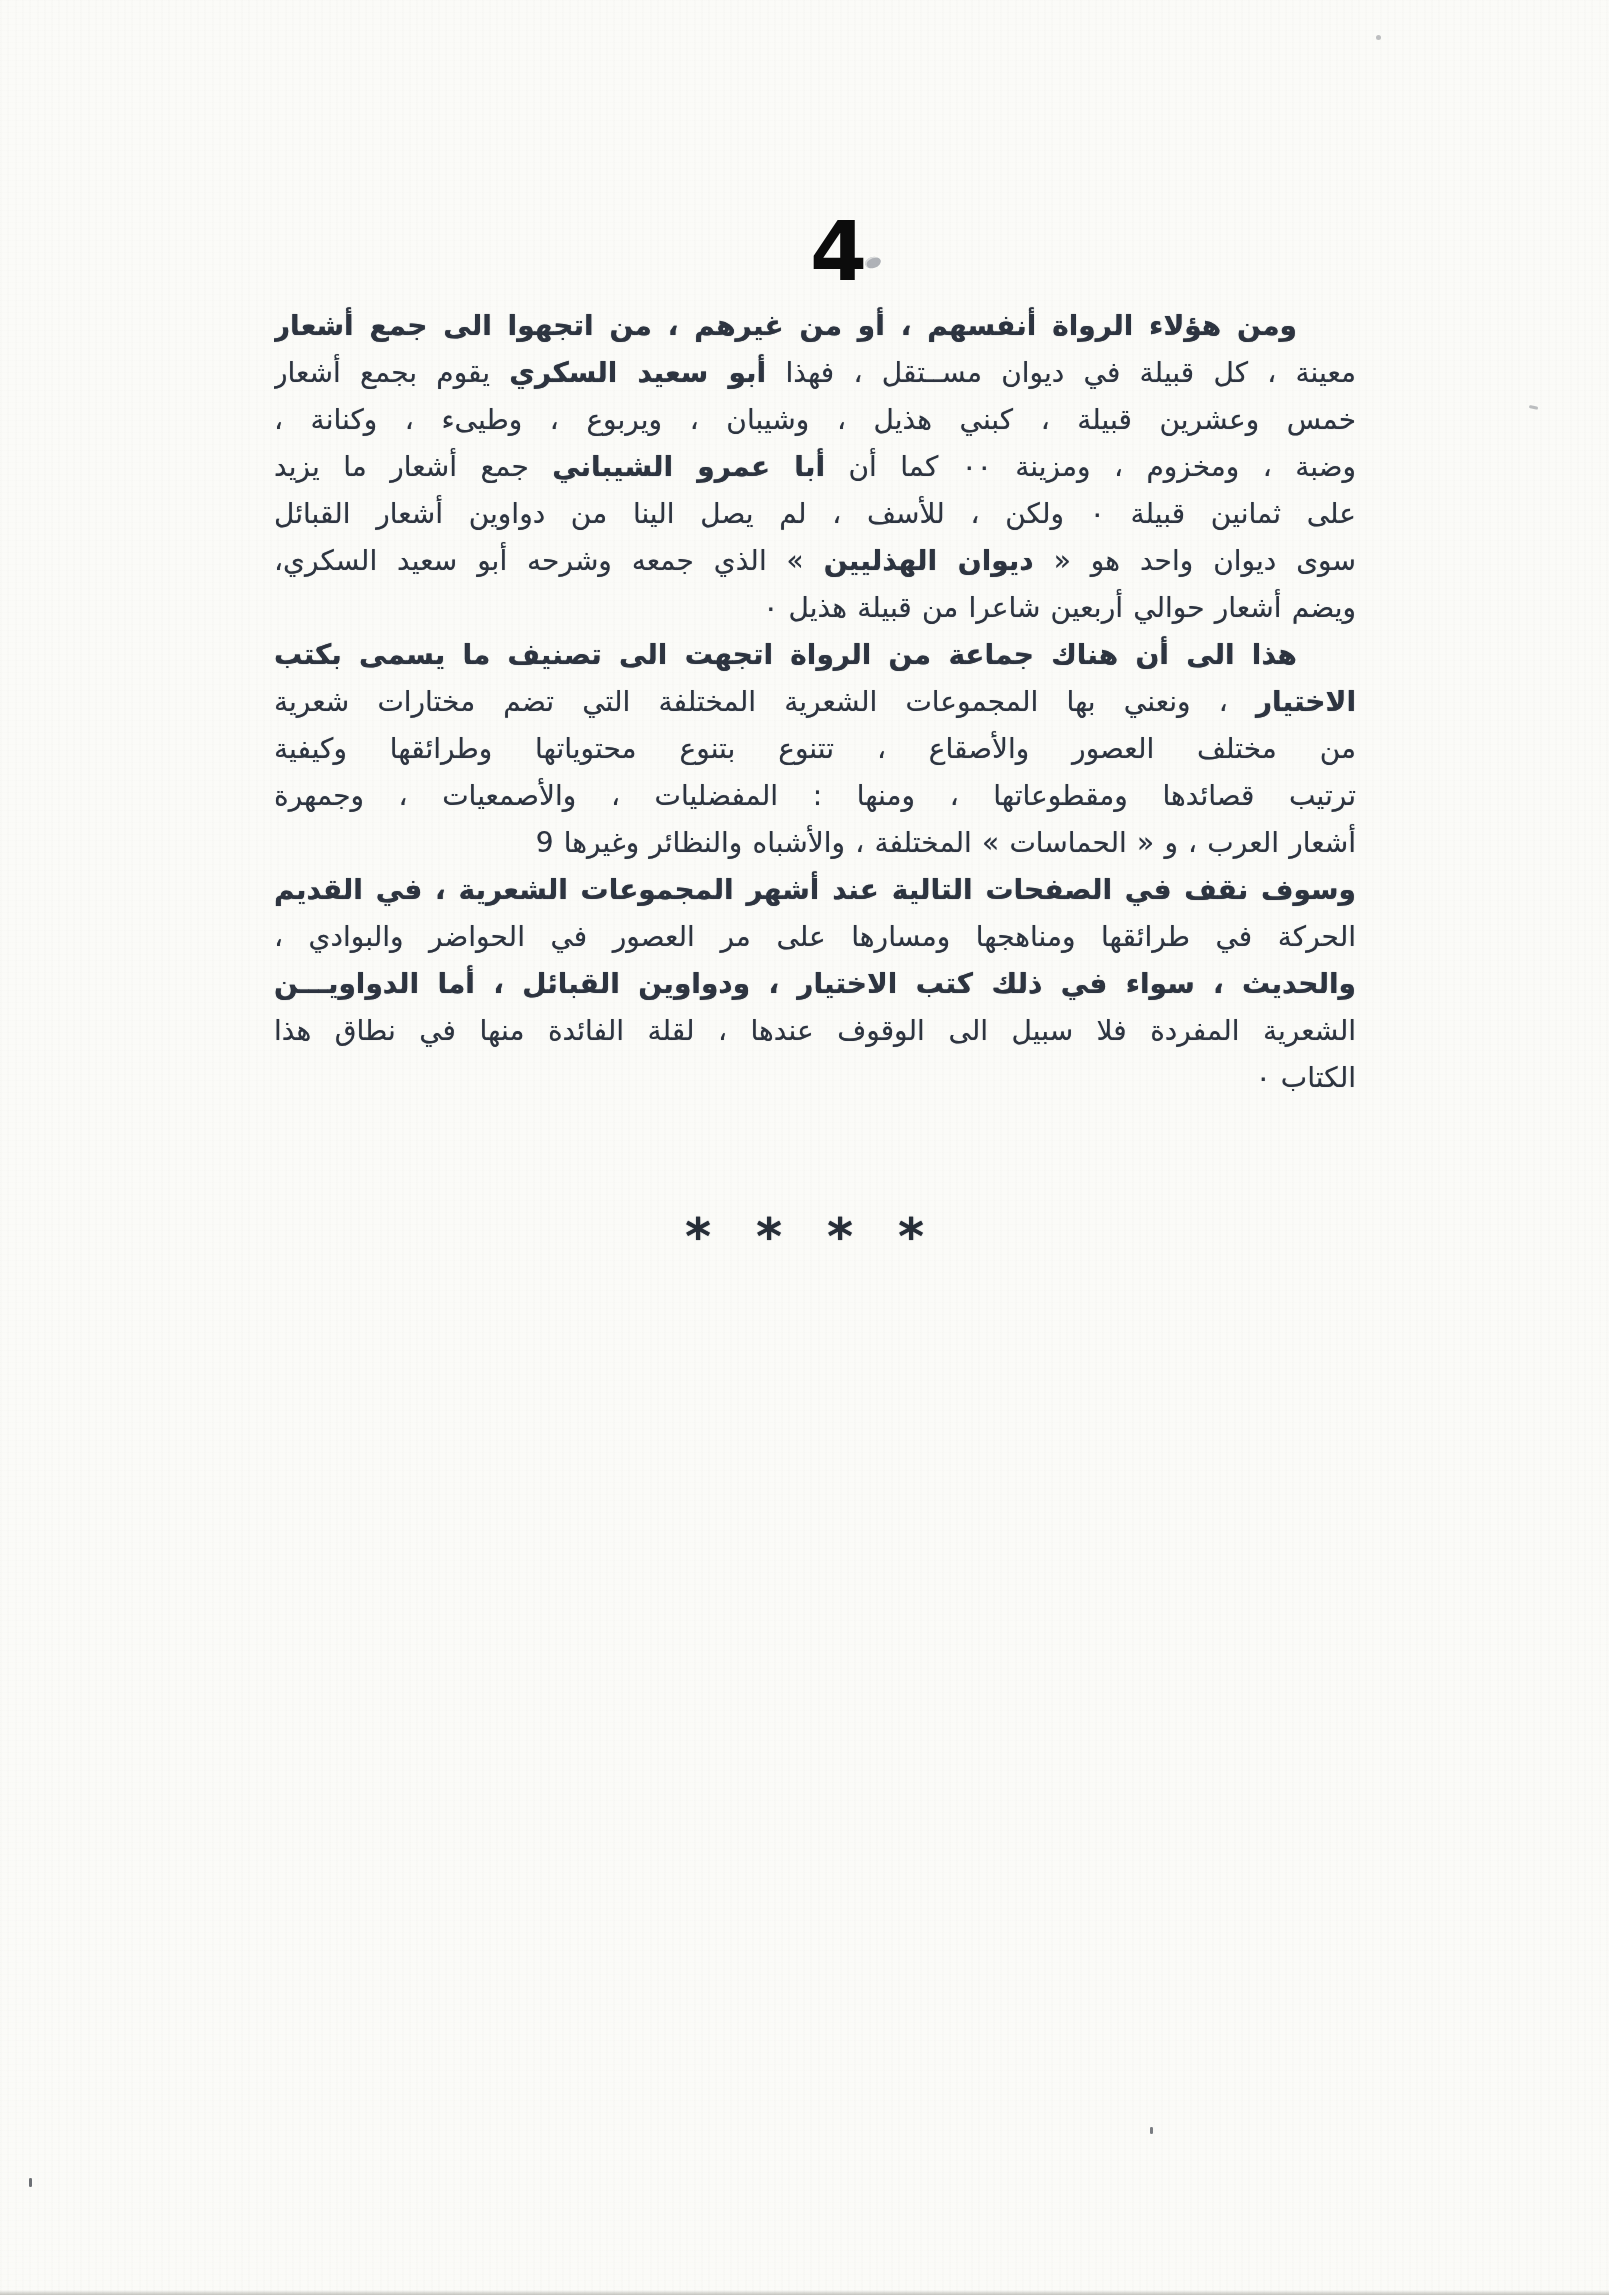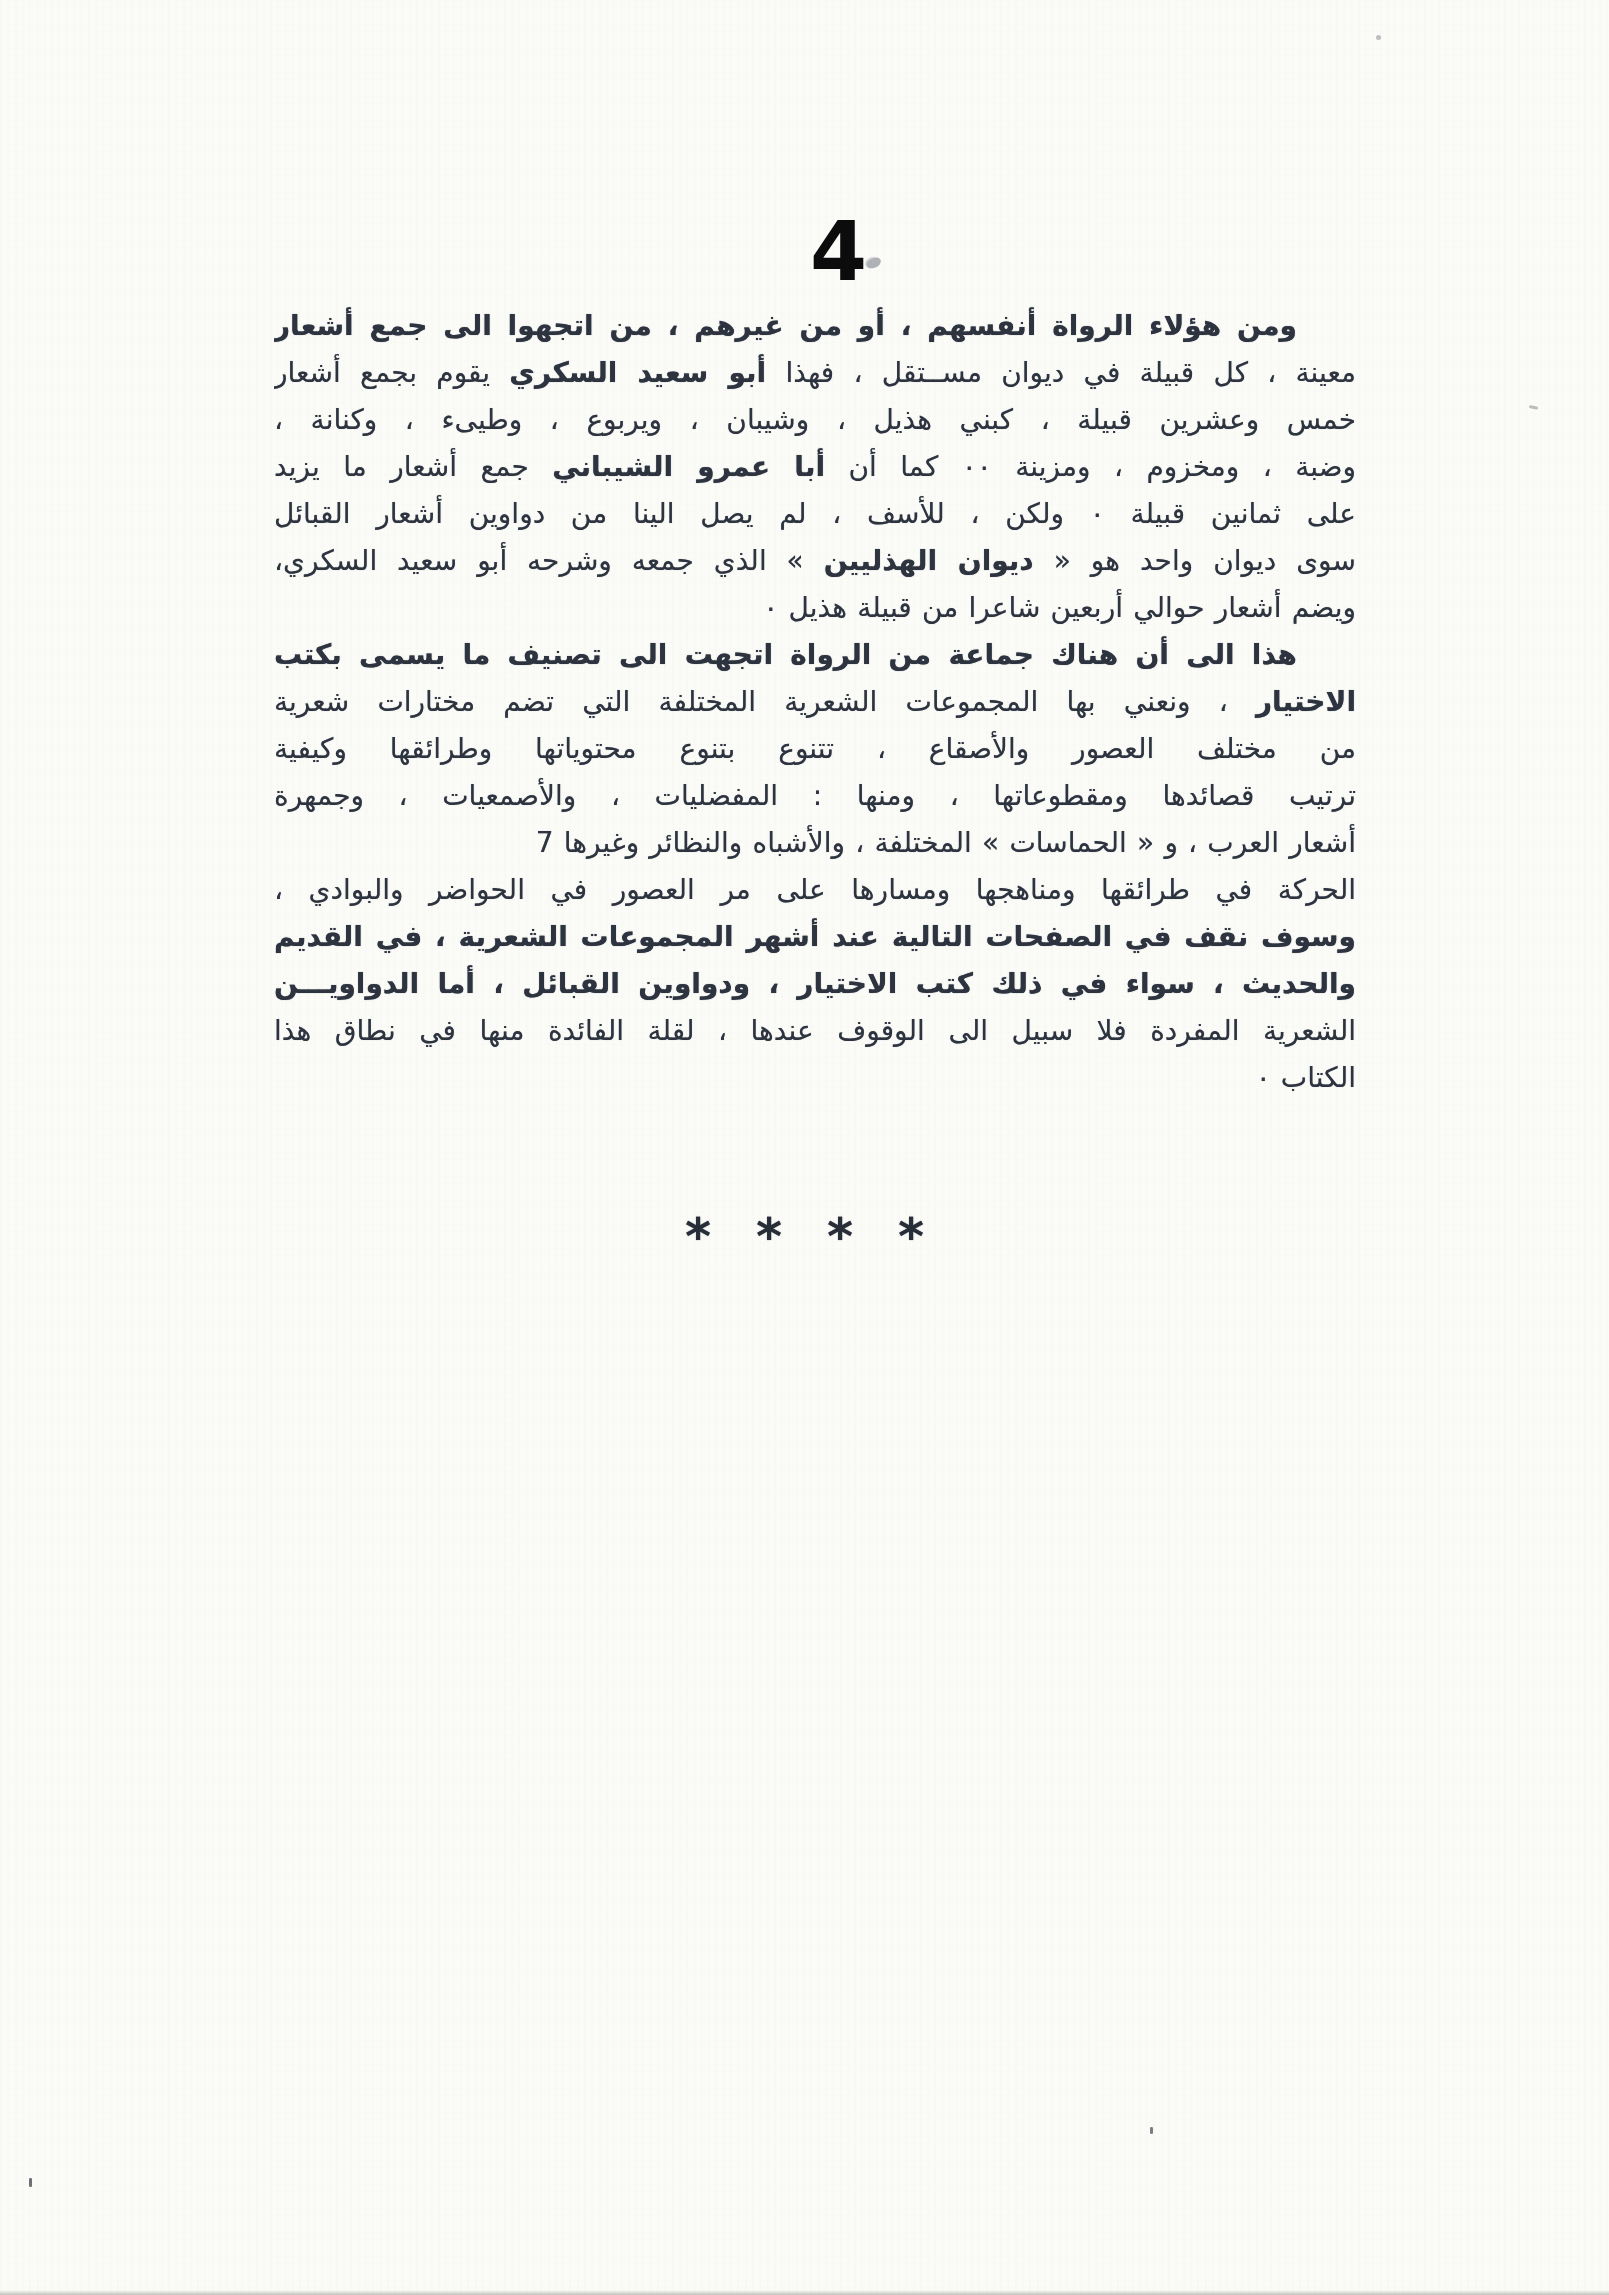--- a/index.html
+++ b/index.html
@@ -105,25 +105,25 @@
         <div class="line"><span class="r">وضبة ، ومخزوم ، ومزينة ٠٠ كما أن </span><span class="b">أبا عمرو الشيباني</span><span class="r"> جمع أشعار ما يزيد</span></div>
         <div class="line"><span class="r">على ثمانين قبيلة ٠ ولكن ، للأسف ، لم يصل الينا من دواوين أشعار القبائل</span></div>
         <div class="line"><span class="r">سوى ديوان واحد هو « </span><span class="b">ديوان الهذليين</span><span class="r"> » الذي جمعه وشرحه أبو سعيد السكري،</span></div>
         <div class="line last"><span class="r">ويضم أشعار حوالي أربعين شاعرا من قبيلة هذيل ٠</span></div>
       </div>
       <div class="para">
         <div class="line indent"><span class="b">هذا الى أن هناك جماعة من الرواة اتجهت الى تصنيف ما يسمى بكتب</span></div>
         <div class="line"><span class="b">الاختيار</span><span class="r"> ، ونعني بها المجموعات الشعرية المختلفة التي تضم مختارات شعرية</span></div>
         <div class="line"><span class="r">من مختلف العصور والأصقاع ، تتنوع بتنوع محتوياتها وطرائقها وكيفية</span></div>
         <div class="line"><span class="r">ترتيب قصائدها ومقطوعاتها ، ومنها : المفضليات ، والأصمعيات ، وجمهرة</span></div>
-        <div class="line last"><span class="r">أشعار العرب ، و « الحماسات » المختلفة ، والأشباه والنظائر وغيرها 7</span></div>
+        <div class="line last"><span class="r">أشعار العرب ، و « الحماسات » المختلفة ، والأشباه والنظائر وغيرها 9</span></div>
       </div>
       <div class="para">
+        <div class="line"><span class="b">وسوف نقف في الصفحات التالية عند أشهر المجموعات الشعرية ، في القديم</span></div>
         <div class="line"><span class="r">الحركة في طرائقها ومناهجها ومسارها على مر العصور في الحواضر والبوادي ،</span></div>
-        <div class="line"><span class="b">وسوف نقف في الصفحات التالية عند أشهر المجموعات الشعرية ، في القديم</span></div>
         <div class="line"><span class="b">والحديث ، سواء في ذلك كتب الاختيار ، ودواوين القبائل ، أما الدواويـــن</span></div>
         <div class="line"><span class="r">الشعرية المفردة فلا سبيل الى الوقوف عندها ، لقلة الفائدة منها في نطاق هذا</span></div>
         <div class="line last"><span class="r">الكتاب ٠</span></div>
       </div>
     </div>
 
   <div class="separator"><span>*</span><span>*</span><span>*</span><span>*</span></div>
 
   <div class="bottom-edge"></div>
 </div>

